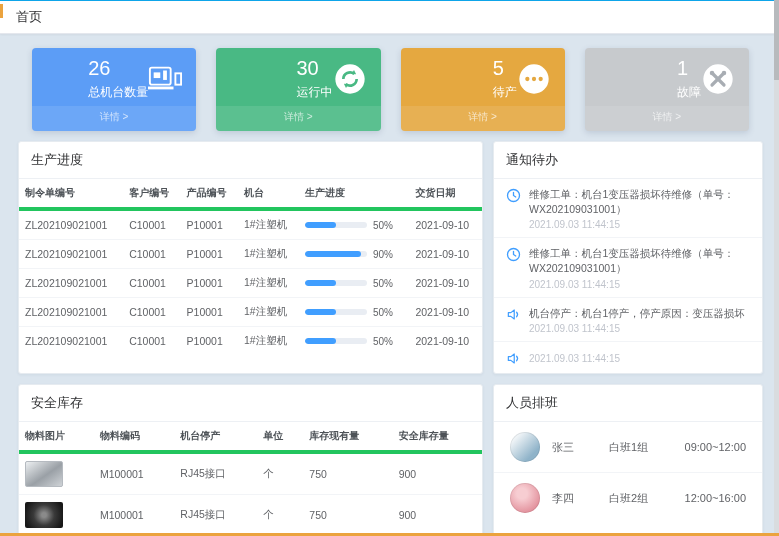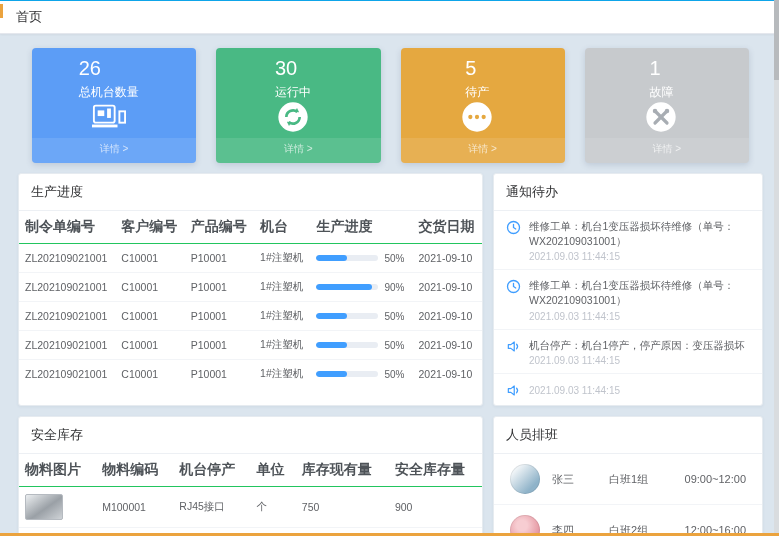--- a/index.html
+++ b/index.html
@@ -17,33 +17,33 @@
     display:flex; align-items:center; padding:0 16px;
     box-shadow:0 1px 2px rgba(0,0,0,.05);
   }
   .topbar-title { font-size:13px; color:#303133; }
 
   .content { padding:8px 14px 0 16px; }
 
   
   .stats { display:grid; grid-template-columns:repeat(4,1fr); gap:20px; padding:6px 16px 10px; }
   .stat-card { border-radius:4px; color:#fff; overflow:hidden; cursor:pointer; box-shadow:0 2px 6px rgba(60,80,110,.18); }
-  .stat-main { display:flex; justify-content:flex-end; align-items:center; padding:9px 14px 5px 3px;flex-direction:column; }
+  .stat-main { display:flex; justify-content:flex-end; align-items:center; padding:9px 14px 5px 3px; }
   .stat-value { font-size:20px; line-height:1.1; }
   .stat-label { font-size:12px; margin-top:5px; white-space:nowrap; }
   .stat-icon svg { width:34px; height:32px; display:block; }
   .stat-detail { text-align:center; font-size:10px; color:rgba(255,255,255,.7); padding:4px 0 7px; background:rgba(255,255,255,.10); }
 
   
   .grid { display:grid; grid-template-columns:1fr 270px; gap:10px; margin:0 2px; }
   .panel { background:#fff; border:1px solid #e6ebf0; border-radius:3px; box-shadow:0 1px 3px rgba(60,80,110,.07); overflow:hidden; }
   .panel-title { font-size:13px; color:#303133; padding:9px 12px; border-bottom:1px solid #edf0f4; }
 
   table { width:100%; border-collapse:collapse; font-size:10.5px; color:#606266; }
-  th { font-size:14px; color:#4e5358; font-weight:bold; text-align:left; padding:7px 6px; border-bottom:1px solid #22c55e; white-space:nowrap;margin-left:39px; }
+  th { font-size:10px; color:#4e5358; font-weight:bold; text-align:left; padding:7px 6px; border-bottom:4px solid #22c55e; white-space:nowrap;margin-left:39px; }
   td { padding:7px 6px; border-bottom:1px solid #f2f4f7; white-space:nowrap; }
   tbody tr:last-child td { border-bottom:none; }
 
   .progress-wrap { display:flex; align-items:center; gap:6px; }
   .progress-track { width:62px; height:6px; border-radius:3px; background:#e9edf3; overflow:hidden; }
   .progress-fill { height:100%; border-radius:3px; background:#409eff; }
   .progress-text { font-size:10px; color:#606266; }
 
   
   .notice-item { display:flex; gap:8px; padding:8px 12px 7px; border-bottom:1px solid #f2f4f7; cursor:pointer; }

